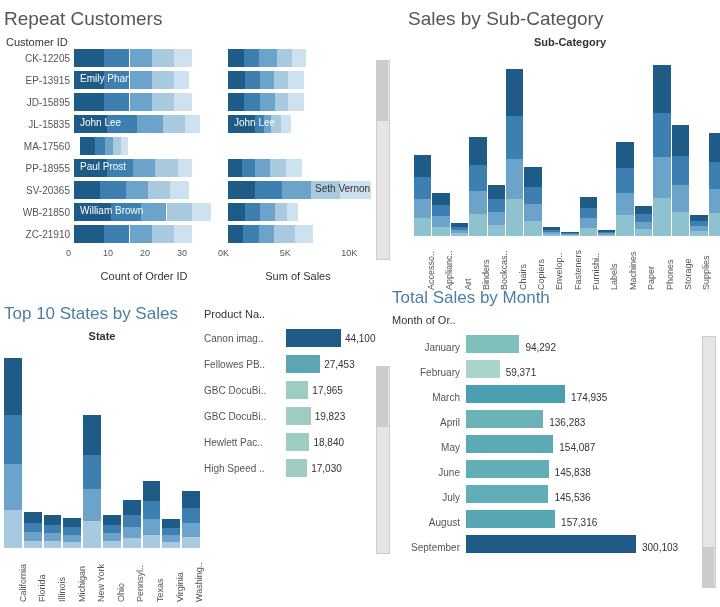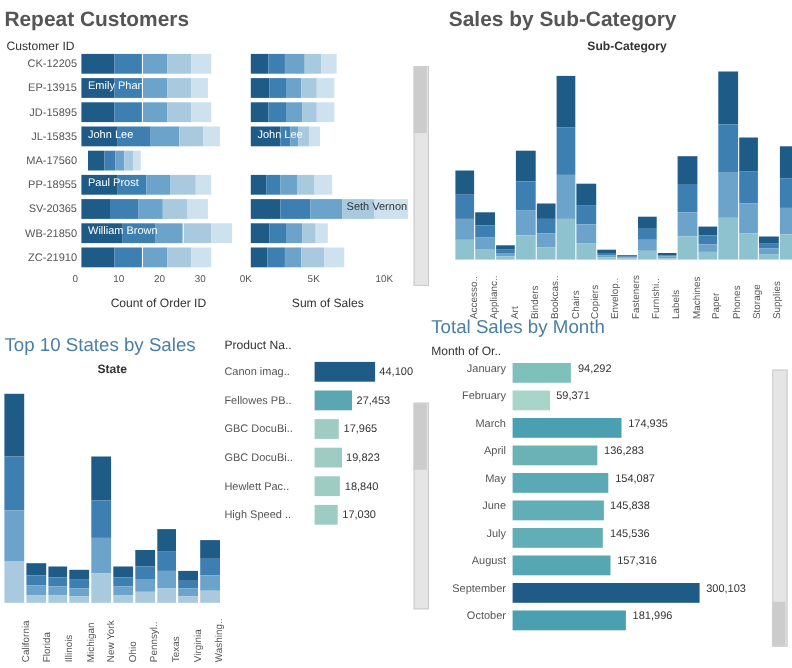--- a/index.html
+++ b/index.html
@@ -1,18 +1,18 @@
 <!DOCTYPE html>
 <html><head>
 <meta charset="utf-8">
 <style>
 html,body{margin:0;padding:0;font-family:Arial,Helvetica,sans-serif;background:#fff;color:#333;font-size:11px}
 .dashboard{width:720px;height:607px;position:relative;overflow:hidden}
 .panel{position:absolute;box-sizing:border-box}
-.title-dark{font-size:19px;color:#555;font-weight:700;margin:4px 0 6px 0}
+.title-dark{font-size:19px;color:#555;font-weight:400;margin:4px 0 6px 0}
 .title-blue{font-size:17px;color:#4a7fa5;font-weight:400;margin:4px 0 6px 0}
 .axis-title{font-size:11px;color:#333;text-align:center}
 .small-title{font-size:11px;color:#333;font-weight:400}
 
 
 #repeat{left:4px;top:4px;width:386px;height:290px}
 .rc-row{display:flex;align-items:center;height:20px;margin-bottom:2px}
 .rc-label{width:66px;text-align:right;font-size:10px;color:#555;padding-right:4px}
 .rc-bar-wrap{position:relative;height:18px}
 
@@ -40,21 +40,21 @@
 
 
 #top10p{left:204px;top:300px;width:186px;height:302px}
 .tp-row{display:flex;align-items:center;height:24px;margin-bottom:2px}
 .tp-label{width:82px;font-size:10px;color:#555;overflow:hidden;white-space:nowrap}
 .tp-bar{height:18px}
 .tp-val{font-size:10px;color:#333;margin-left:4px}
 
 
 #monthly{left:392px;top:284px;width:324px;height:320px}
-.m-row{display:flex;align-items:flex-start;height:23px;margin-bottom:2px}
+.m-row{display:flex;align-items:flex-end;height:23px;margin-bottom:2px}
 .m-label{width:68px;text-align:right;font-size:10px;color:#555;padding-right:6px}
 .m-bar{height:18px}
 .m-val{font-size:10px;color:#333;margin-left:6px}
 </style>
 </head>
 <body>
 
 <div class="dashboard">
 
   <div id="repeat" class="panel">
@@ -537,24 +537,19 @@
         <div class="m-row">
           <div class="m-label">August</div>
           <div class="m-bar" style="width: 89.1151px; background: rgb(87, 167, 179);"></div>
           <div class="m-val">157,316</div>
         </div>
         <div class="m-row">
           <div class="m-label">September</div>
           <div class="m-bar" style="width: 170px; background: rgb(31, 91, 135);"></div>
           <div class="m-val">300,103</div>
         </div>
-        <div class="m-row">
-          <div class="m-label">October</div>
-          <div class="m-bar" style="width: 103.096px; background: rgb(74, 159, 176);"></div>
-          <div class="m-val">181,996</div>
-        </div>
       </div>
     <div class="scroll-stub" style="right:0;top:52px;height:250px">
       <div class="scroll-thumb" style="bottom:0;height:40px;left:-1px"></div>
     </div>
   </div>
 
 </div>
 
 </body></html>

